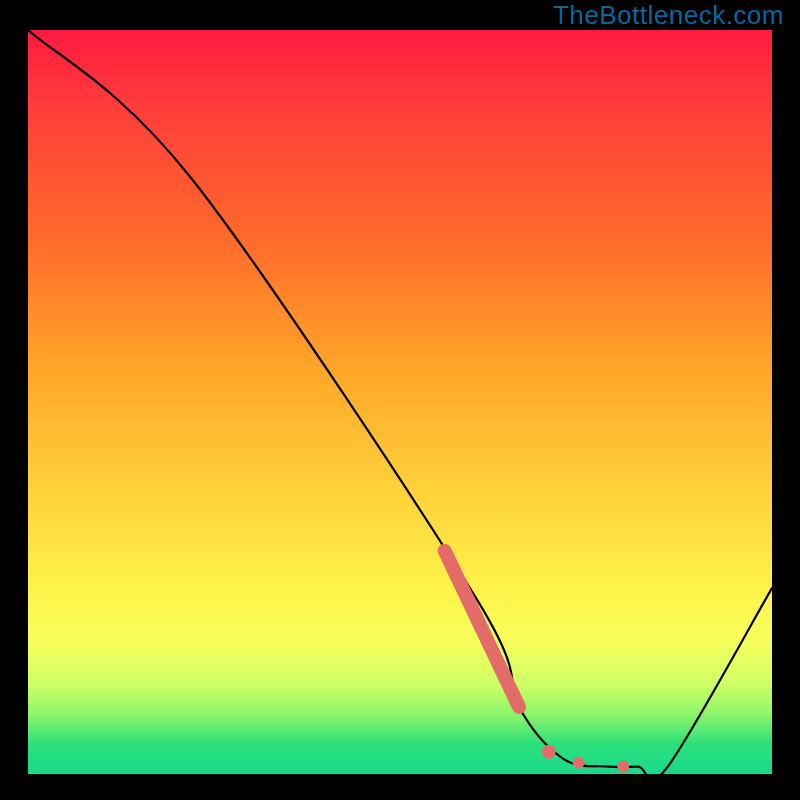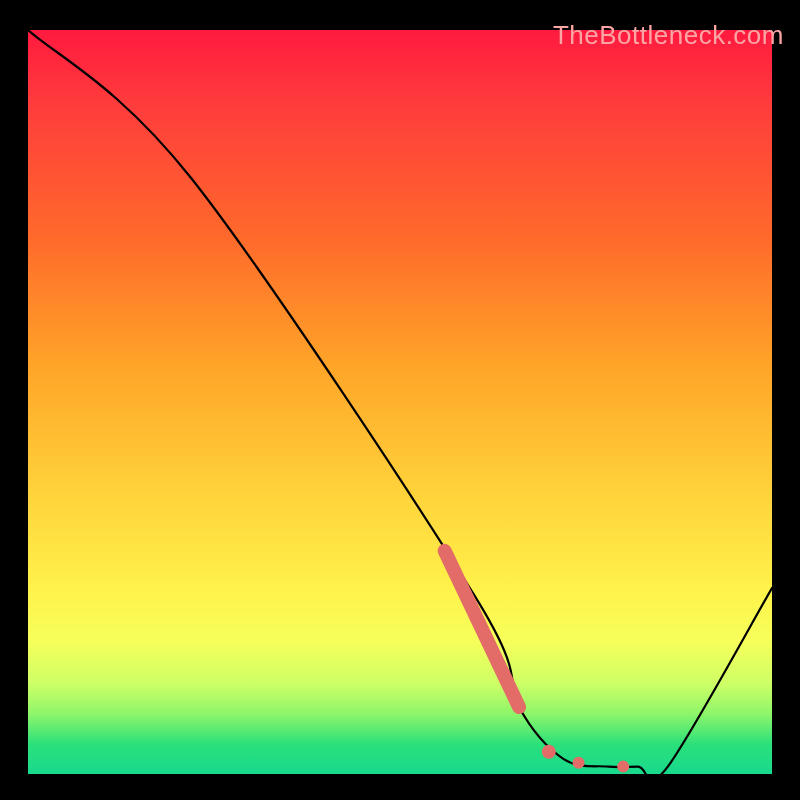--- a/index.html
+++ b/index.html
@@ -12,23 +12,23 @@
     font-family: Arial, Helvetica, sans-serif;
   }
   .stage {
     position: relative;
     width: 800px;
     height: 800px;
     background: #000;
   }
   .watermark {
     position: absolute;
-    top: 20px;
+    top: 0;
     right: 16px;
-    color: #fca5a5;
+    color: #0369a1;
     font-size: 26px;
     font-weight: 500;
     letter-spacing: 0.5px;
     user-select: none;
     z-index: 50;
   }
   .plot-frame {
     position: absolute;
     left: 22px;
     top: 24px;

